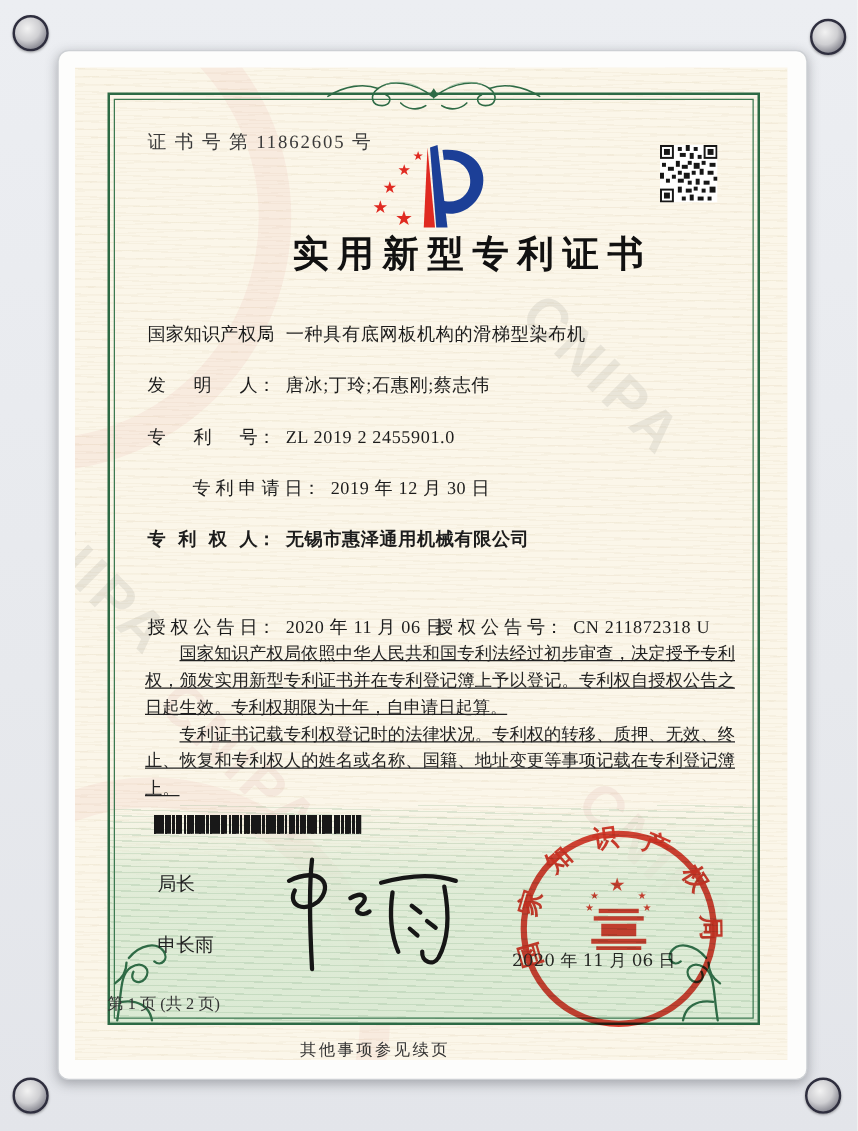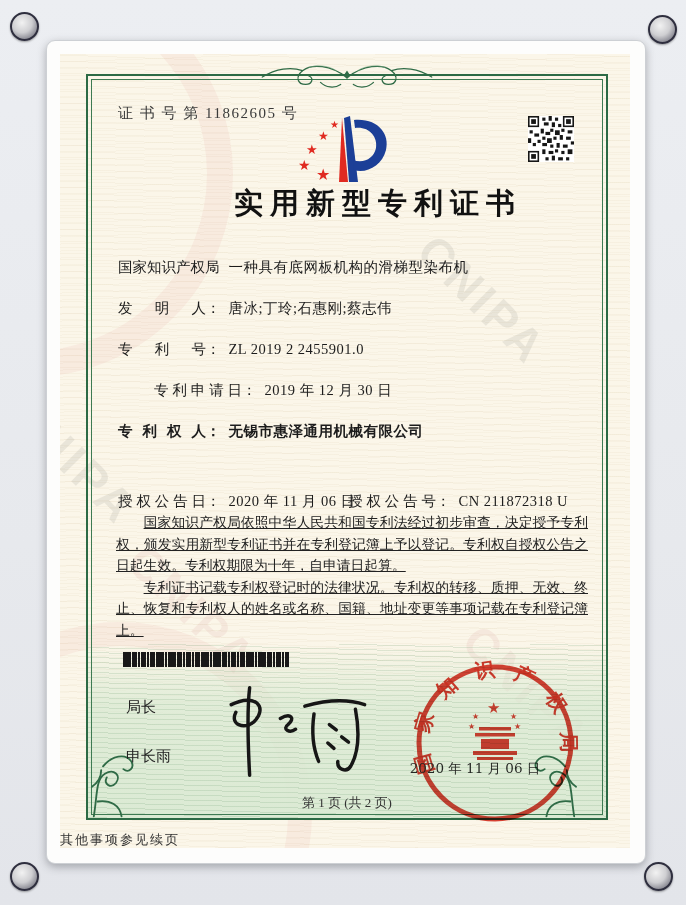--- a/index.html
+++ b/index.html
@@ -70,22 +70,22 @@
     position:absolute;left:63px;top:598px;width:166px;height:15px;
     background:
       repeating-linear-gradient(90deg,#181818 0 2px, rgba(0,0,0,0) 2px 3px),
       repeating-linear-gradient(90deg,#181818 0 1px, rgba(0,0,0,0) 1px 5px),
       repeating-linear-gradient(90deg,#181818 0 3px, rgba(0,0,0,0) 3px 9px);
   }
   .signer-title{position:absolute;left:66px;top:644px;font-size:15px;}
   .signer-name{position:absolute;left:66px;top:693px;font-size:15px;}
   .signature{position:absolute;left:118px;top:620px;}
   .seal{position:absolute;left:347px;top:601px;mix-blend-mode:multiply;opacity:.95;}
-  .page-info{position:absolute;left:26px;top:740px;width:522px;text-align:center;font-size:13px;color:#333;}
-  .footer-note{position:absolute;left:0;top:777px;width:480px;font-size:13px;color:#333;letter-spacing:2px;}
+  .page-info{position:absolute;left:26px;top:740px;width:522px;font-size:13px;color:#333;}
+  .footer-note{position:absolute;left:0;top:777px;width:480px;text-align:center;font-size:13px;color:#333;letter-spacing:2px;}
   .flourish{position:absolute;pointer-events:none;}
   svg text{font-family:"DejaVu Serif","Liberation Serif",serif;}
 </style>
 </head>
 <body>
 
 <div class="grommet" style="left:10px;top:12px;"></div>
 <div class="grommet" style="left:648px;top:15px;"></div>
 <div class="grommet" style="left:10px;top:862px;"></div>
 <div class="grommet" style="left:644px;top:862px;"></div>

